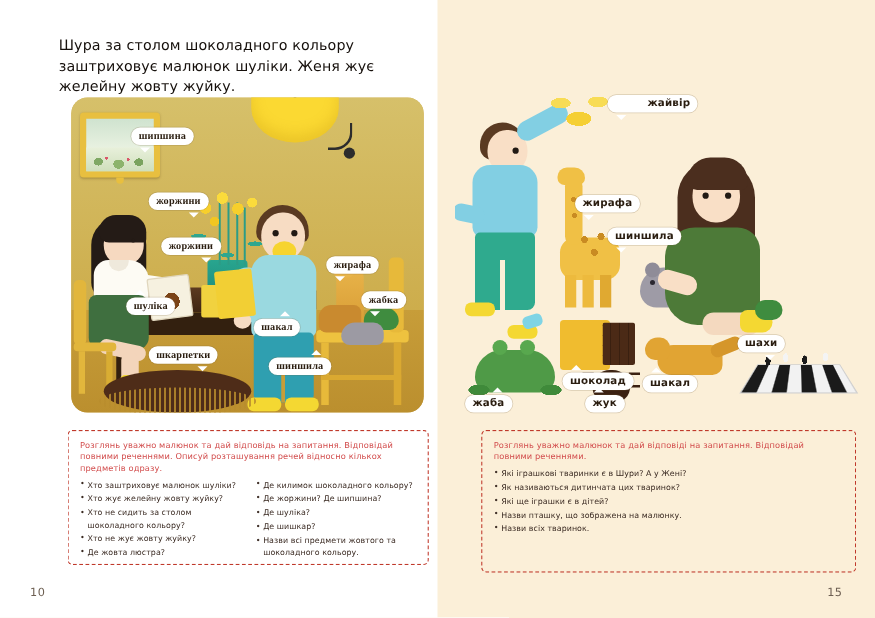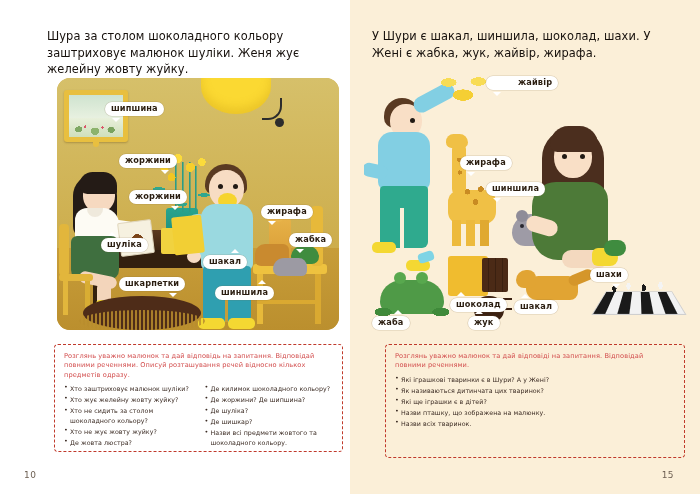--- a/index.html
+++ b/index.html
@@ -30,20 +30,21 @@
   
   .illus {
     position: absolute;
     overflow: hidden;
   }
   .illus-left {
     left: 57px; top: 78px; width: 282px; height: 252px;
     border-radius: 13px;
     background:
       radial-gradient(120% 90% at 50% 12%, #d9c56d 0%, #cfae4f 45%, #c29b3e 100%);
+    font-family: Liberation Serif, serif;
   }
 
   
   .sh { position: absolute; }
 
   
   .label {
     position: absolute;
     background: #ffffff;
     border-radius: 9px;
@@ -276,21 +277,20 @@
           <div class="q">Назви всі предмети жовтого та шоколадного кольору.</div>
         </div>
       </div>
     </div>
 
     <div class="pageno pageno-left">10</div>
   </div>
 
   <div class="page page-right">
 
-    <div class="intro intro-right" style="left:22px;">У Шури є шакал, шиншила, шоколад, шахи. У Жені є жабка, жук, жайвір, жирафа.</div>
 
     <div class="illus" style="left:14px;top:72px;width:330px;height:262px;">
 
       <div class="sh" style="left:20px;top:26px;width:36px;height:30px;background:#5a3a22;border-radius:18px 18px 8px 10px;"></div>
       <div class="sh" style="left:26px;top:32px;width:32px;height:34px;background:#f9dfc6;border-radius:48%;"></div>
       <div class="sh" style="left:46px;top:46px;width:5px;height:5px;background:#221a14;border-radius:50%;"></div>
       <div class="sh" style="left:14px;top:60px;width:52px;height:58px;background:#82cfe3;border-radius:14px 14px 8px 8px;"></div>
       <div class="sh" style="left:48px;top:18px;width:44px;height:16px;background:#82cfe3;border-radius:9px;transform:rotate(-28deg);"></div>
       <div class="sh" style="left:-2px;top:92px;width:26px;height:14px;background:#82cfe3;border-radius:8px;transform:rotate(12deg);"></div>
       <div class="sh" style="left:16px;top:114px;width:48px;height:62px;background:#2faa8e;border-radius:4px 4px 6px 6px;"></div>

